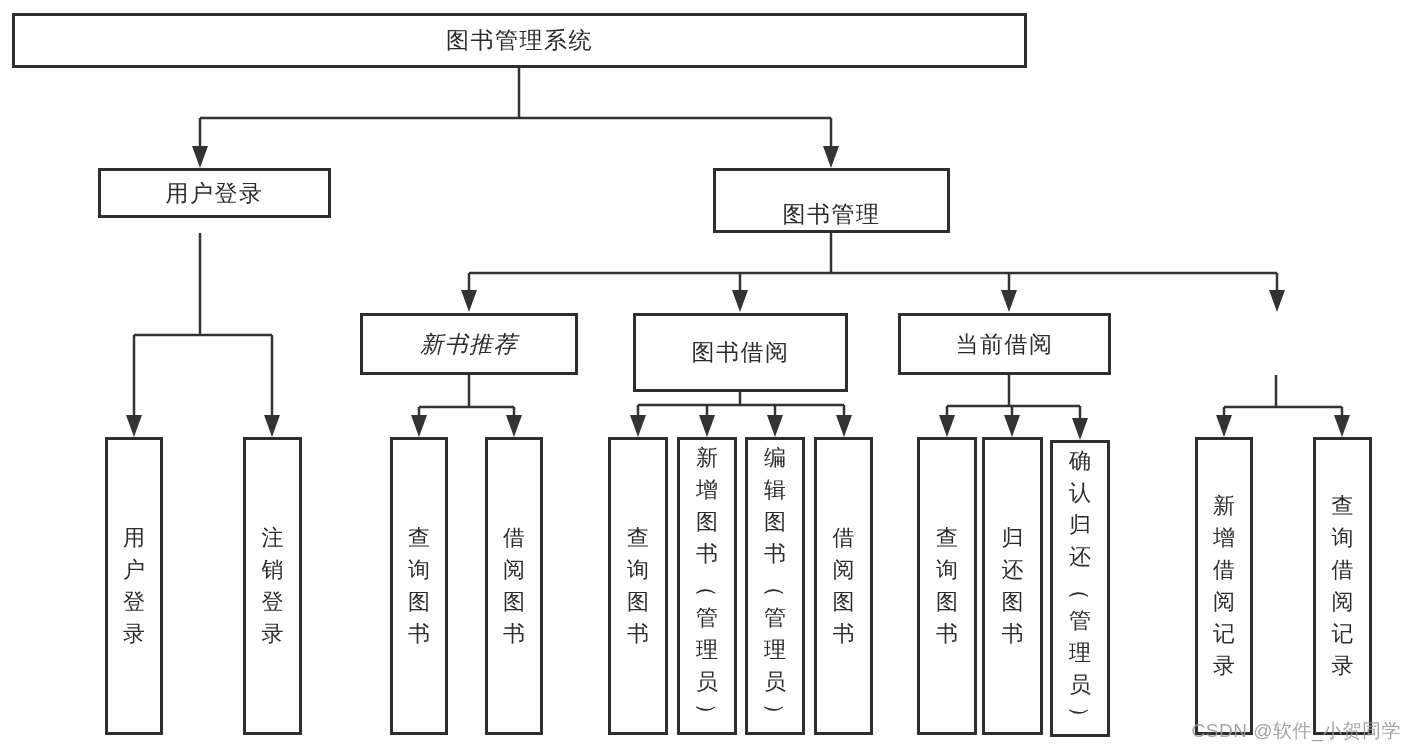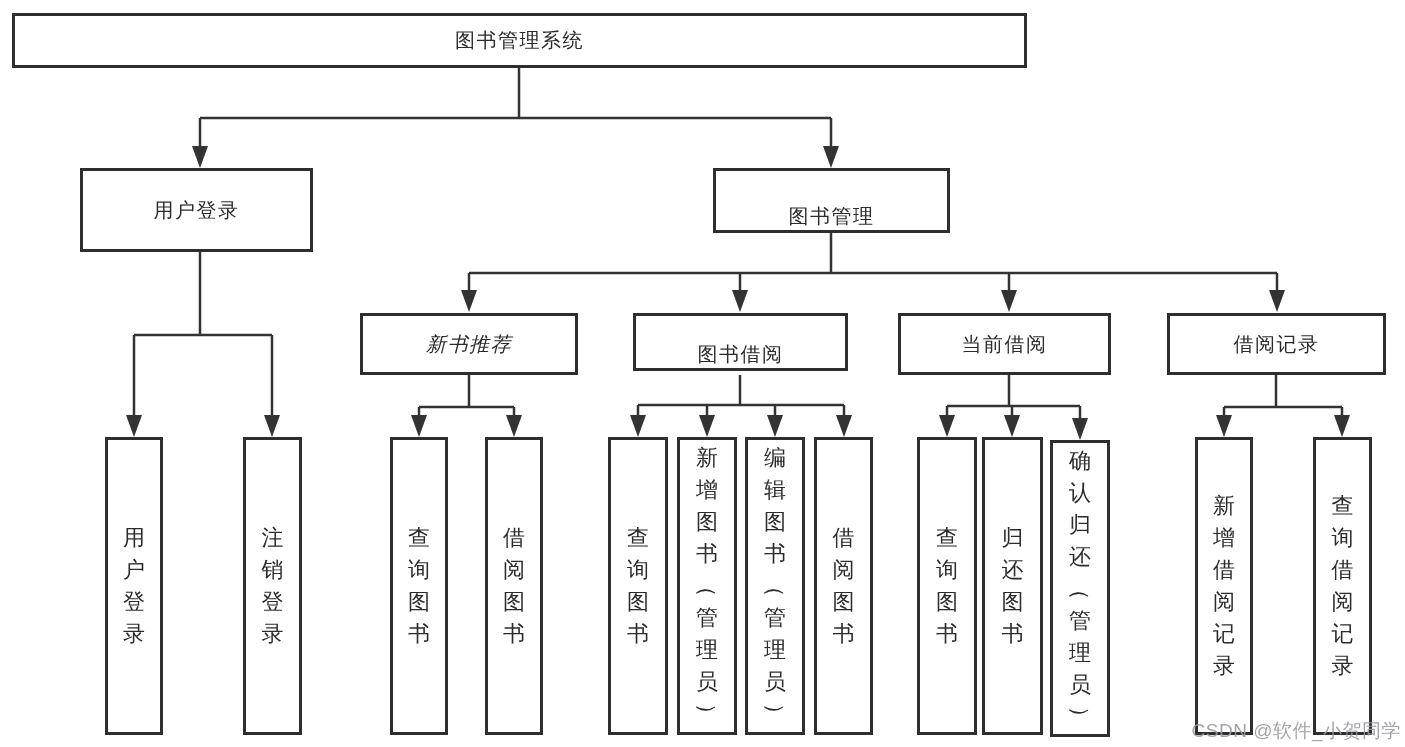--- a/index.html
+++ b/index.html
@@ -26,21 +26,21 @@
     box-sizing: border-box;
     border: 3px solid #2e2e2e;
     background: #ffffff;
     color: #2b2b2b;
     display: flex;
     align-items: center;
     justify-content: center;
     z-index: 2;
   }
   .hbox .label {
-    font-size: 20px;
+    font-size: 23px;
     letter-spacing: 1.5px;
     white-space: nowrap;
   }
   .vbox .label {
     display: flex;
     flex-direction: column;
     align-items: center;
     justify-content: center;
     width: 100%;
     height: 100%;
@@ -137,38 +137,35 @@
       <polygon points="1072,418 1088,418 1080,440"></polygon>
       <polygon points="1216,415 1232,415 1224,437"></polygon>
       <polygon points="1334,415 1350,415 1342,437"></polygon>
     </g>
   </svg>
 
   <div class="node hbox" style="left:12px; top:13px; width:1015px; height:55px;">
     <span class="label">图书管理系统</span>
   </div>
 
-  <div class="node hbox" style="left:80px; top:168px; width:233px; height:84px;">
+  <div class="node hbox" style="left:98px; top:168px; width:233px; height:50px;">
     <span class="label">用户登录</span>
   </div>
   <div class="node hbox" style="left:713px; top:168px; width:237px; height:65px;align-items:flex-end;">
     <span class="label">图书管理</span>
   </div>
 
   <div class="node hbox" style="left:360px; top:313px; width:218px; height:62px;font-style:italic;">
     <span class="label">新书推荐</span>
   </div>
-  <div class="node hbox" style="left:633px; top:313px; width:215px; height:58px;align-items:flex-end;">
+  <div class="node hbox" style="left:633px; top:313px; width:215px; height:79px;">
     <span class="label">图书借阅</span>
   </div>
   <div class="node hbox" style="left:898px; top:313px; width:213px; height:62px;">
     <span class="label">当前借阅</span>
-  </div>
-  <div class="node hbox" style="left:1167px; top:313px; width:219px; height:62px;">
-    <span class="label">借阅记录</span>
   </div>
 
   <div class="node vbox" style="left:105px; top:437px; width:58px; height:298px;">
     <span class="label vtext">
         <span class="vchar">用</span>
         <span class="vchar">户</span>
         <span class="vchar">登</span>
         <span class="vchar">录</span>
       </span>
   </div>

